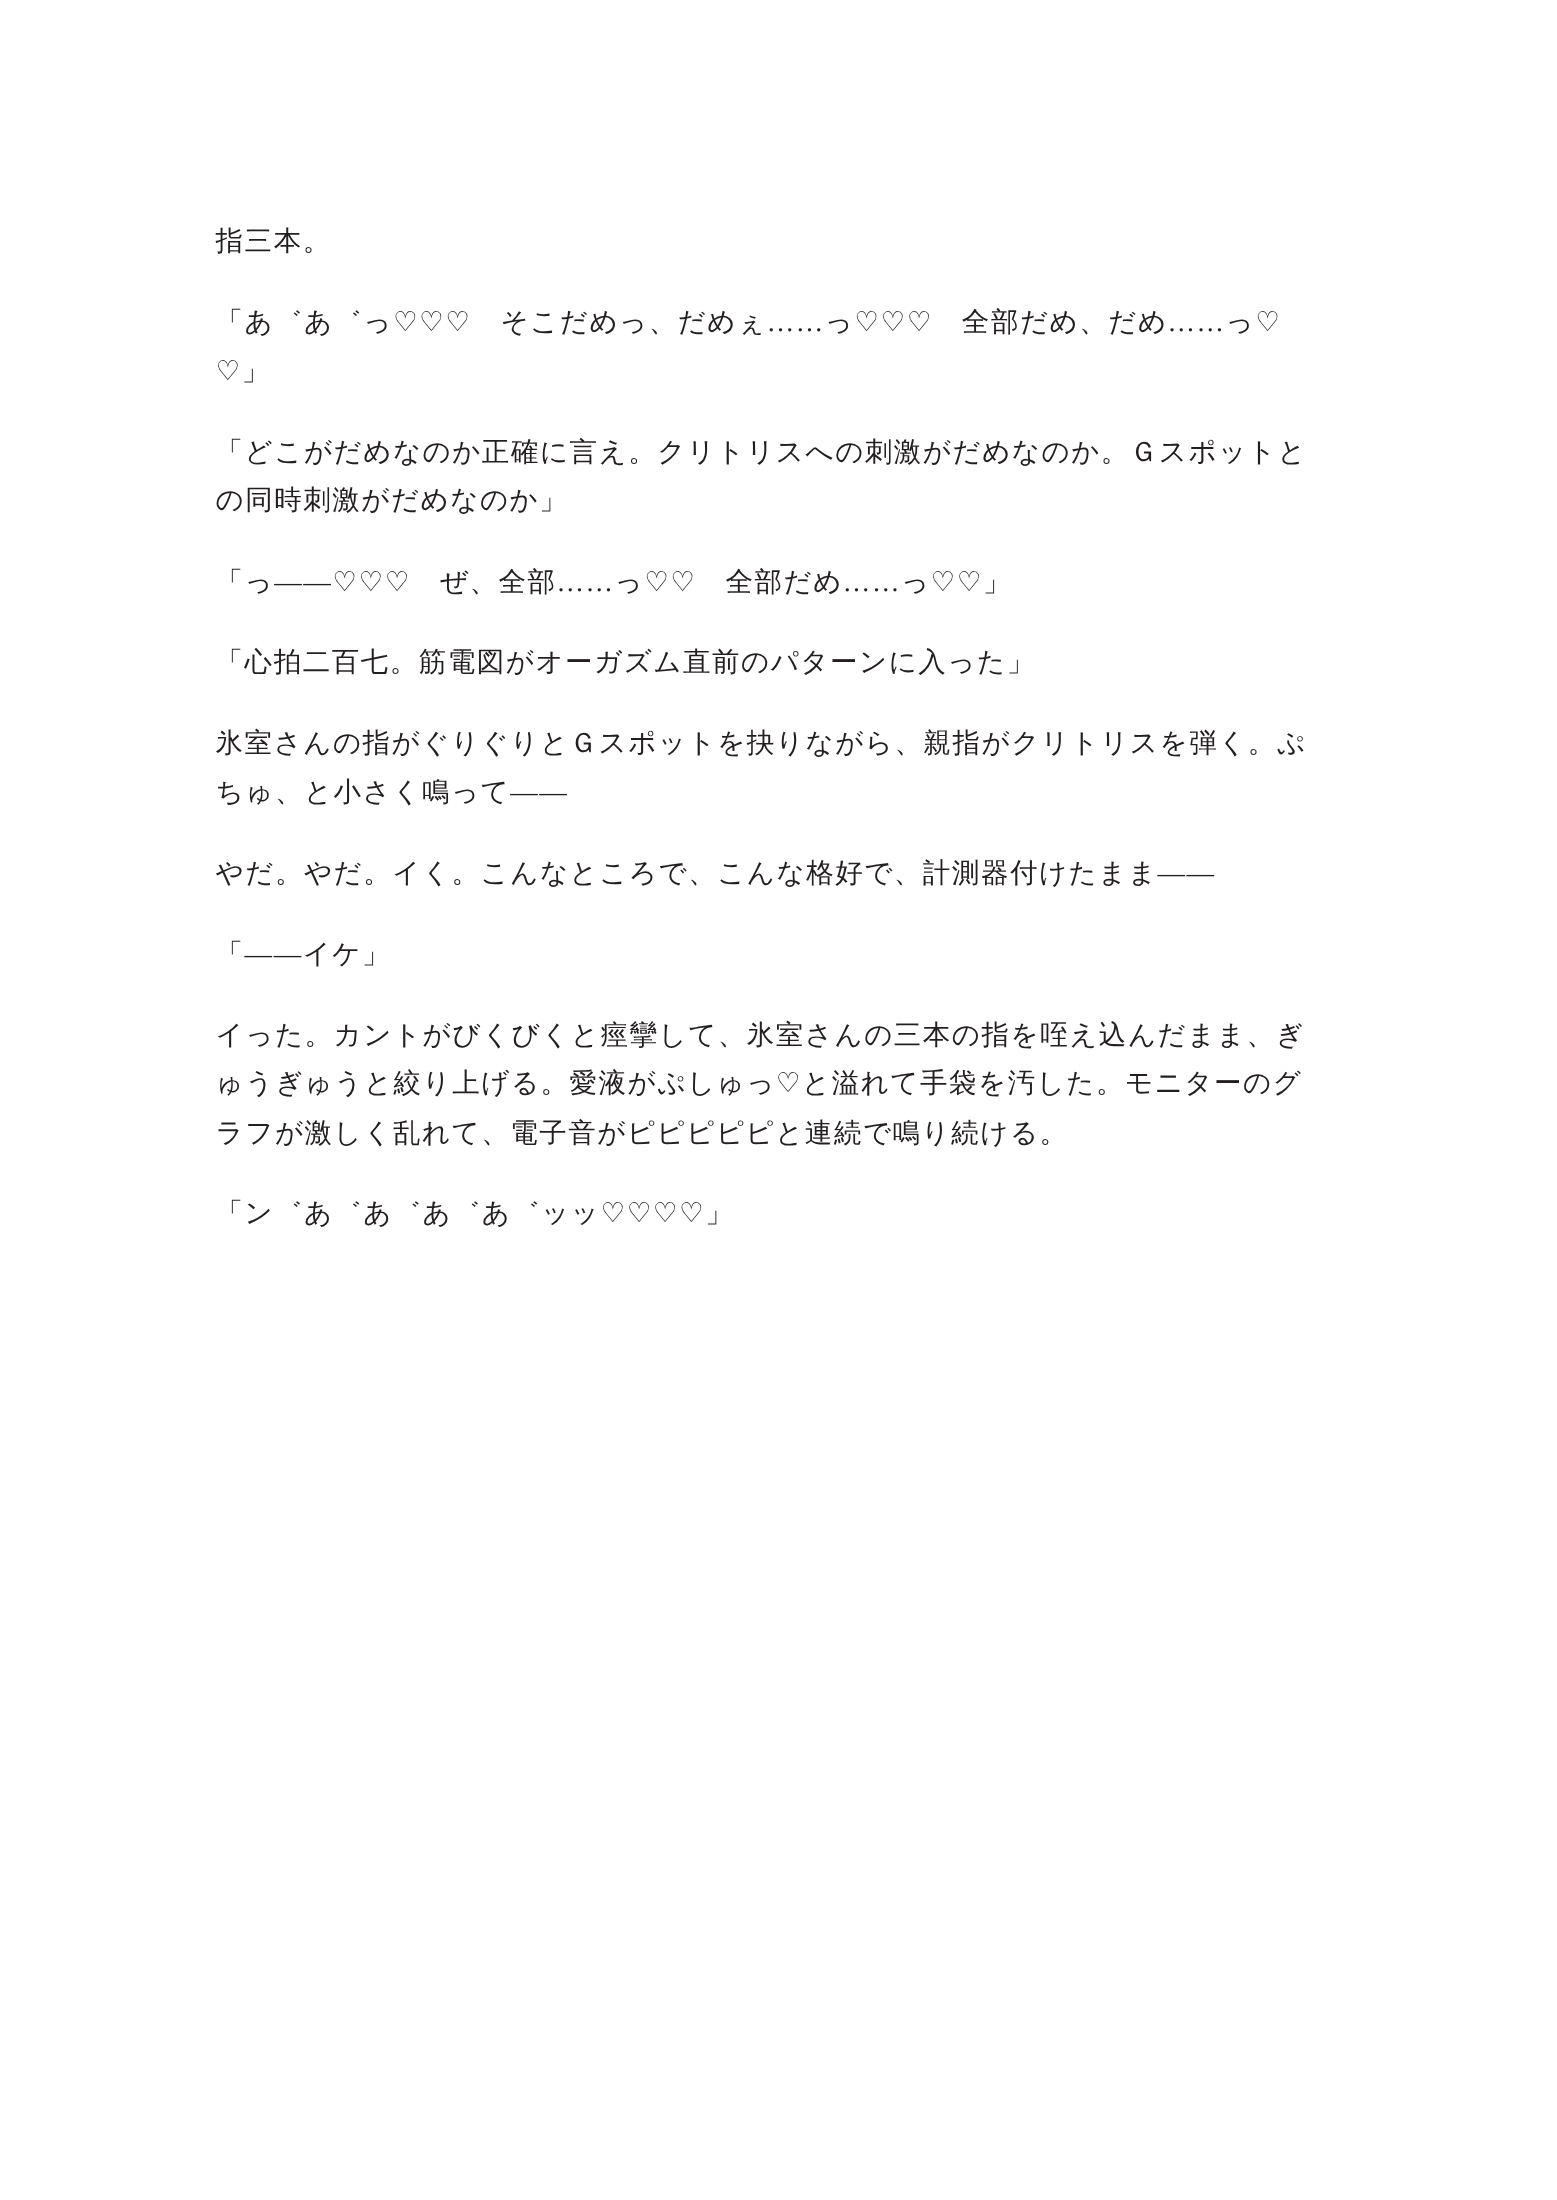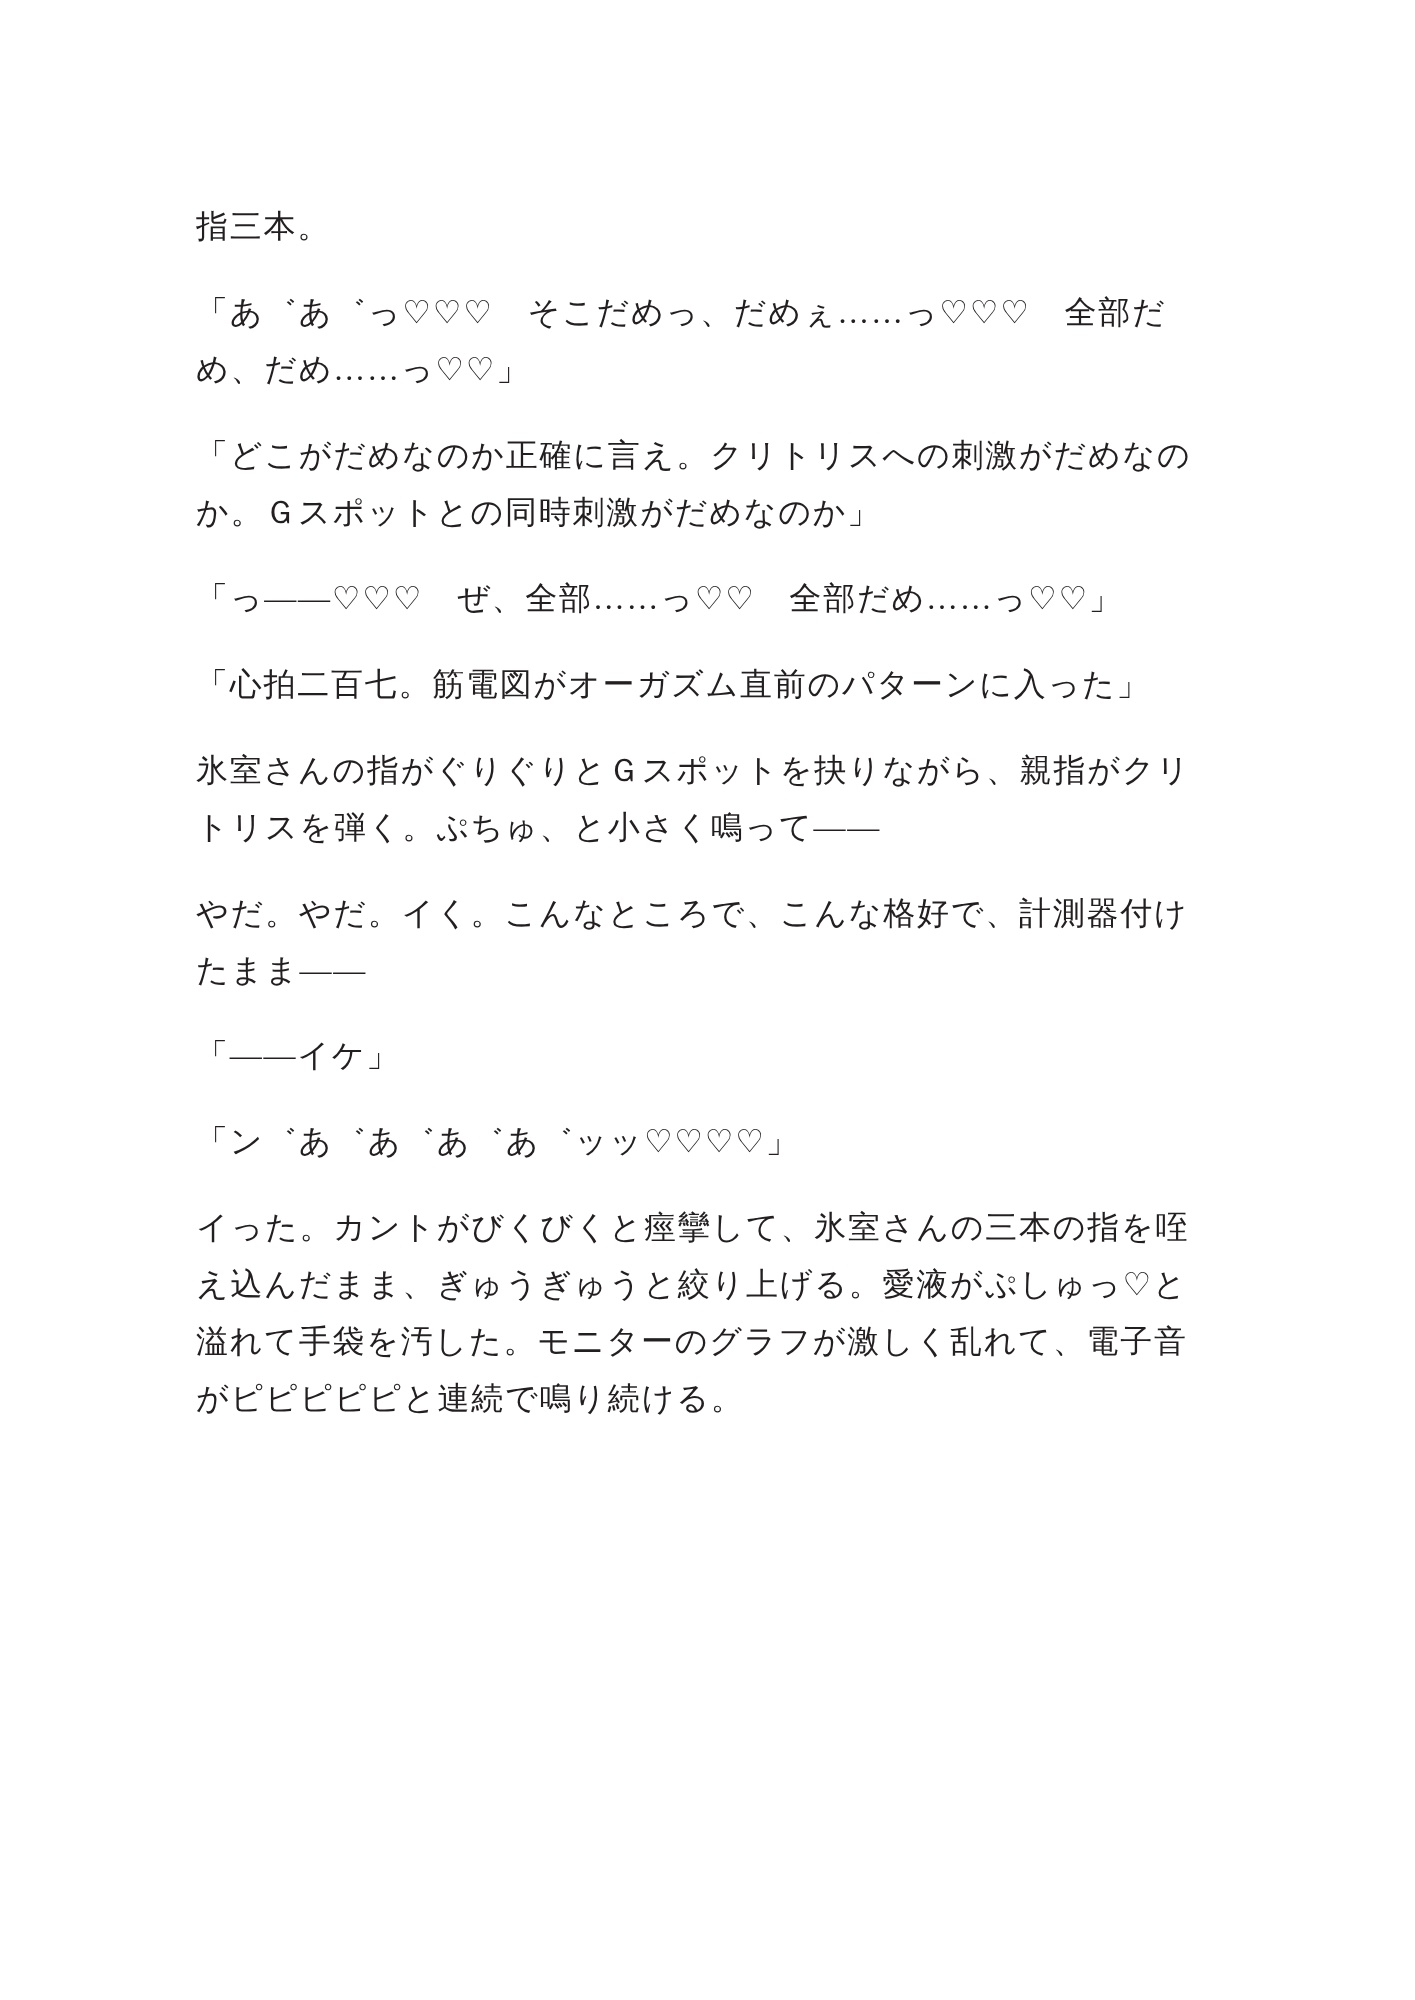--- a/index.html
+++ b/index.html
@@ -21,21 +21,21 @@
     background: #ffffff;
     box-sizing: border-box;
   }
   .text-column {
     position: absolute;
     left: 196px;
     top: 198px;
     width: 1000px;
   }
   .para {
-    font-size: 32px;
+    font-size: 25px;
     line-height: 1.78;
     letter-spacing: 0.055em;
     margin: 0 0 29px 0;
     text-align: left;
     white-space: pre-wrap;
     word-break: break-all;
     font-weight: 400;
   }
   .para:last-child {
     margin-bottom: 0;
@@ -47,16 +47,16 @@
 <div class="page">
   <div class="text-column">
     <p class="para">指三本。</p>
     <p class="para">「あ゛あ゛っ♡♡♡　そこだめっ、だめぇ……っ♡♡♡　全部だめ、だめ……っ♡♡」</p>
     <p class="para">「どこがだめなのか正確に言え。クリトリスへの刺激がだめなのか。Ｇスポットとの同時刺激がだめなのか」</p>
     <p class="para">「っ——♡♡♡　ぜ、全部……っ♡♡　全部だめ……っ♡♡」</p>
     <p class="para">「心拍二百七。筋電図がオーガズム直前のパターンに入った」</p>
     <p class="para">氷室さんの指がぐりぐりとＧスポットを抉りながら、親指がクリトリスを弾く。ぷちゅ、と小さく鳴って——</p>
     <p class="para">やだ。やだ。イく。こんなところで、こんな格好で、計測器付けたまま——</p>
     <p class="para">「——イケ」</p>
+    <p class="para">イった。カントがびくびくと痙攣して、氷室さんの三本の指を咥え込んだまま、ぎゅうぎゅうと絞り上げる。愛液がぷしゅっ♡と溢れて手袋を汚した。モニターのグラフが激しく乱れて、電子音がピピピピピと連続で鳴り続ける。</p>
     <p class="para">「ン゛あ゛あ゛あ゛あ゛ッッ♡♡♡♡」</p>
-    <p class="para">イった。カントがびくびくと痙攣して、氷室さんの三本の指を咥え込んだまま、ぎゅうぎゅうと絞り上げる。愛液がぷしゅっ♡と溢れて手袋を汚した。モニターのグラフが激しく乱れて、電子音がピピピピピと連続で鳴り続ける。</p>
   </div>
 </div>
 
 </body></html>

